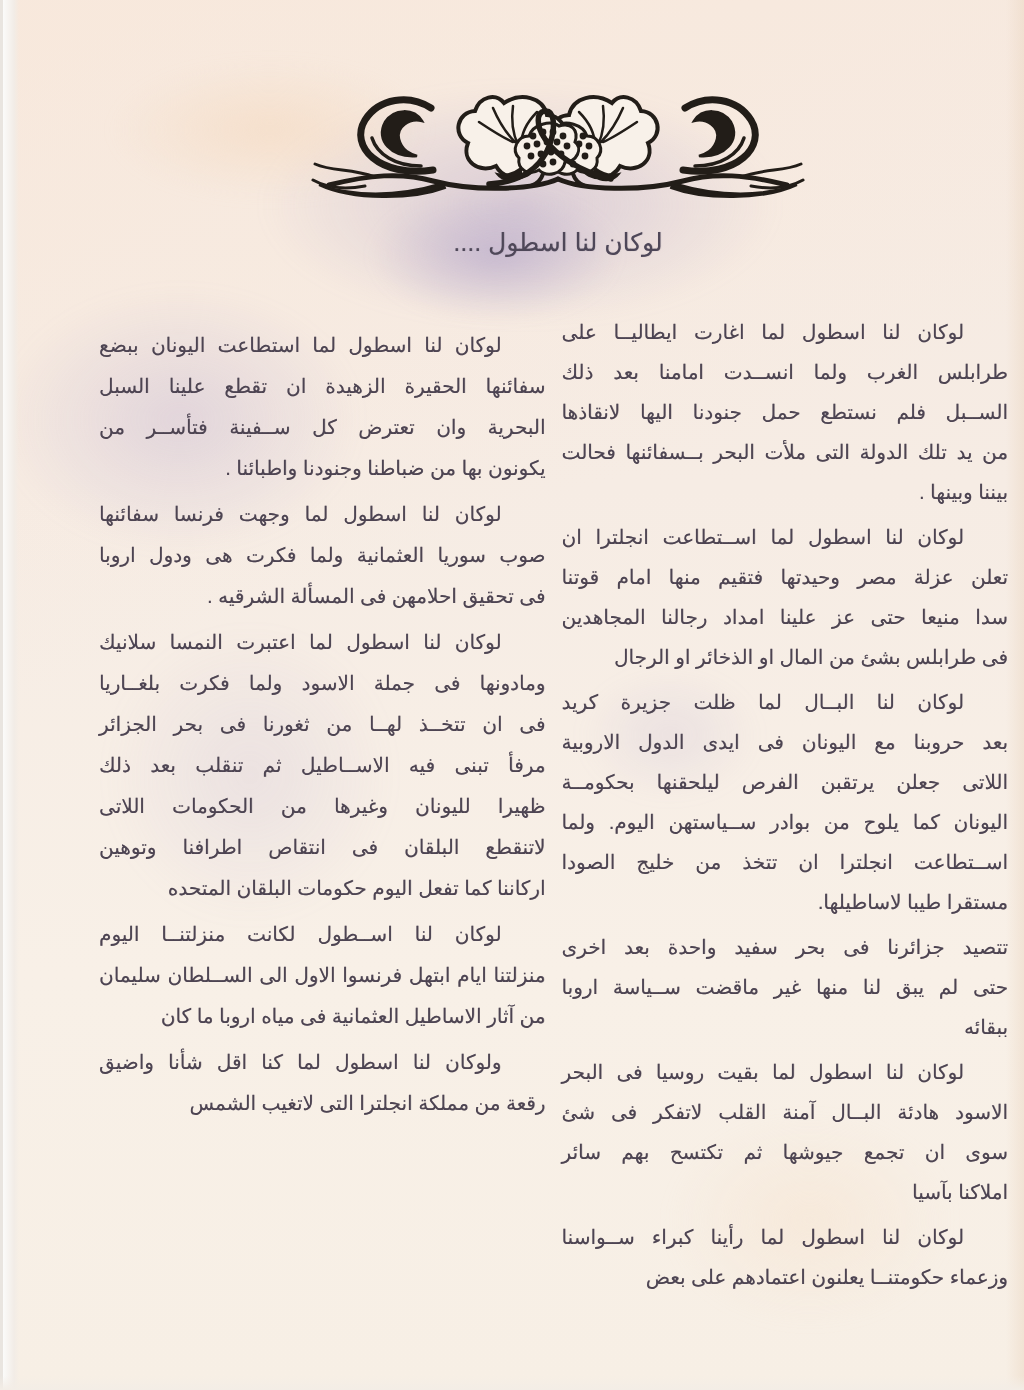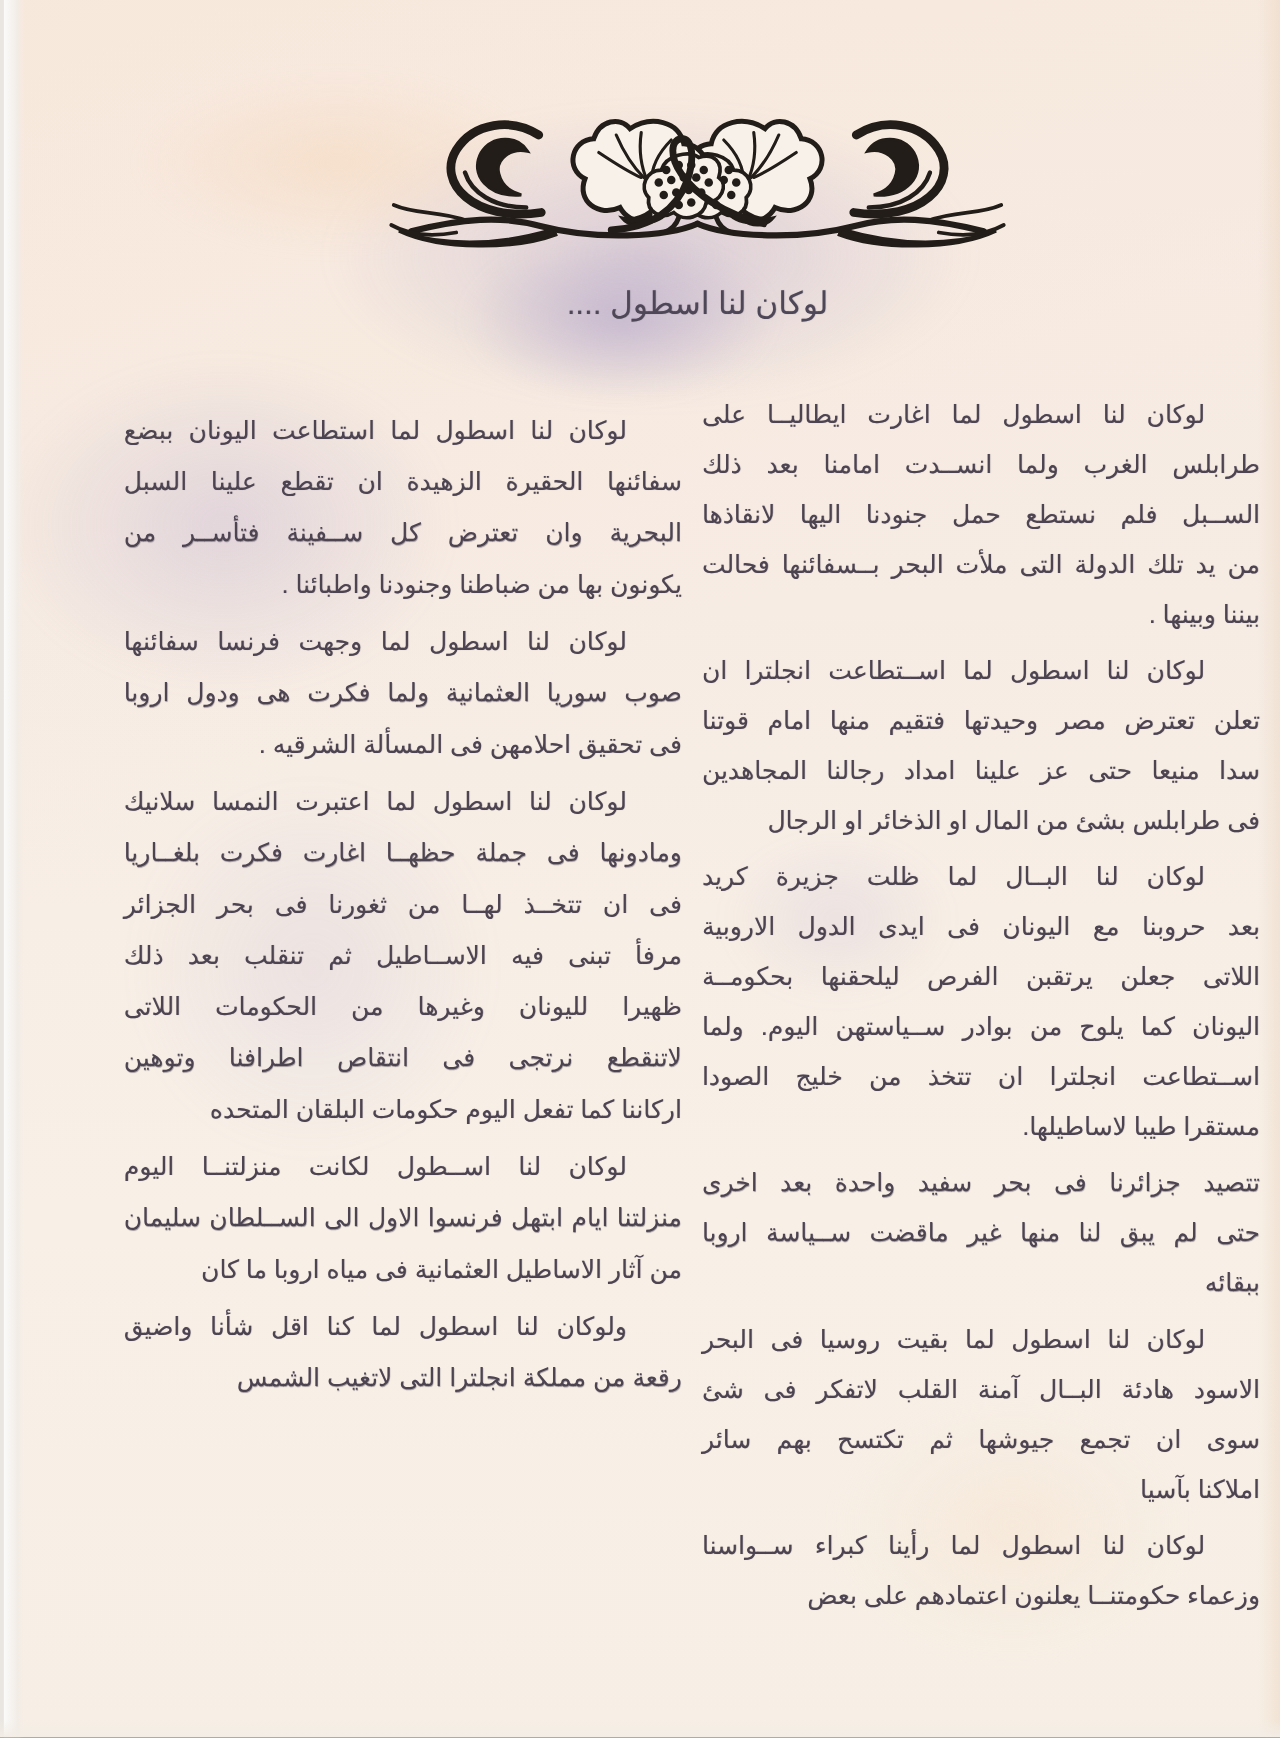--- a/index.html
+++ b/index.html
@@ -127,21 +127,21 @@
     <div class="col right-col" dir="rtl" lang="ar">
         <div class="para">
           <div class="line first">لوكان لنا اسطول لما اغارت ايطاليــا على</div>
           <div class="line">طرابلس الغرب ولما انســدت امامنا بعد ذلك</div>
           <div class="line">الســبل فلم نستطع حمل جنودنا اليها لانقاذها</div>
           <div class="line">من يد تلك الدولة التى ملأت البحر بــسفائنها فحالت</div>
           <div class="line last">بيننا وبينها .</div>
         </div>
         <div class="para">
           <div class="line first">لوكان لنا اسطول لما اســتطاعت انجلترا ان</div>
-          <div class="line">تعلن تعترض مصر وحيدتها فتقيم منها امام قوتنا</div>
+          <div class="line">تعلن عزلة مصر وحيدتها فتقيم منها امام قوتنا</div>
           <div class="line">سدا منيعا حتى عز علينا امداد رجالنا المجاهدين</div>
           <div class="line last">فى طرابلس بشئ من المال او الذخائر او الرجال</div>
         </div>
         <div class="para">
           <div class="line first">لوكان لنا البــال لما ظلت جزيرة كريد</div>
           <div class="line">بعد حروبنا مع اليونان فى ايدى الدول الاروبية</div>
           <div class="line">اللاتى جعلن يرتقبن الفرص ليلحقنها بحكومــة</div>
           <div class="line">اليونان كما يلوح من بوادر ســياستهن اليوم. ولما</div>
           <div class="line">اســتطاعت انجلترا ان تتخذ من خليج الصودا</div>
           <div class="line last">مستقرا طيبا لاساطيلها.</div>
@@ -169,25 +169,25 @@
           <div class="line">البحرية وان تعترض كل ســفينة فتأســر من</div>
           <div class="line last">يكونون بها من ضباطنا وجنودنا واطبائنا .</div>
         </div>
         <div class="para">
           <div class="line first">لوكان لنا اسطول لما وجهت فرنسا سفائنها</div>
           <div class="line">صوب سوريا العثمانية ولما فكرت هى ودول اروبا</div>
           <div class="line last">فى تحقيق احلامهن فى المسألة الشرقيه .</div>
         </div>
         <div class="para">
           <div class="line first">لوكان لنا اسطول لما اعتبرت النمسا سلانيك</div>
-          <div class="line">ومادونها فى جملة حظهــا اغارت فكرت بلغــاريا</div>
+          <div class="line">ومادونها فى جملة الاسود ولما فكرت بلغــاريا</div>
           <div class="line">فى ان تتخــذ لهــا من ثغورنا فى بحر الجزائر</div>
           <div class="line">مرفأ تبنى فيه الاســاطيل ثم تنقلب بعد ذلك</div>
           <div class="line">ظهيرا لليونان وغيرها من الحكومات اللاتى</div>
-          <div class="line">لاتنقطع نرتجى فى انتقاص اطرافنا وتوهين</div>
+          <div class="line">لاتنقطع البلقان فى انتقاص اطرافنا وتوهين</div>
           <div class="line last">اركاننا كما تفعل اليوم حكومات البلقان المتحده</div>
         </div>
         <div class="para">
           <div class="line first">لوكان لنا اســطول لكانت منزلتنــا اليوم</div>
           <div class="line">منزلتنا ايام ابتهل فرنسوا الاول الى الســلطان سليمان</div>
           <div class="line last">من آثار الاساطيل العثمانية فى مياه اروبا ما كان</div>
         </div>
         <div class="para">
           <div class="line first">ولوكان لنا اسطول لما كنا اقل شأنا واضيق</div>
           <div class="line last">رقعة من مملكة انجلترا التى لاتغيب الشمس</div>

